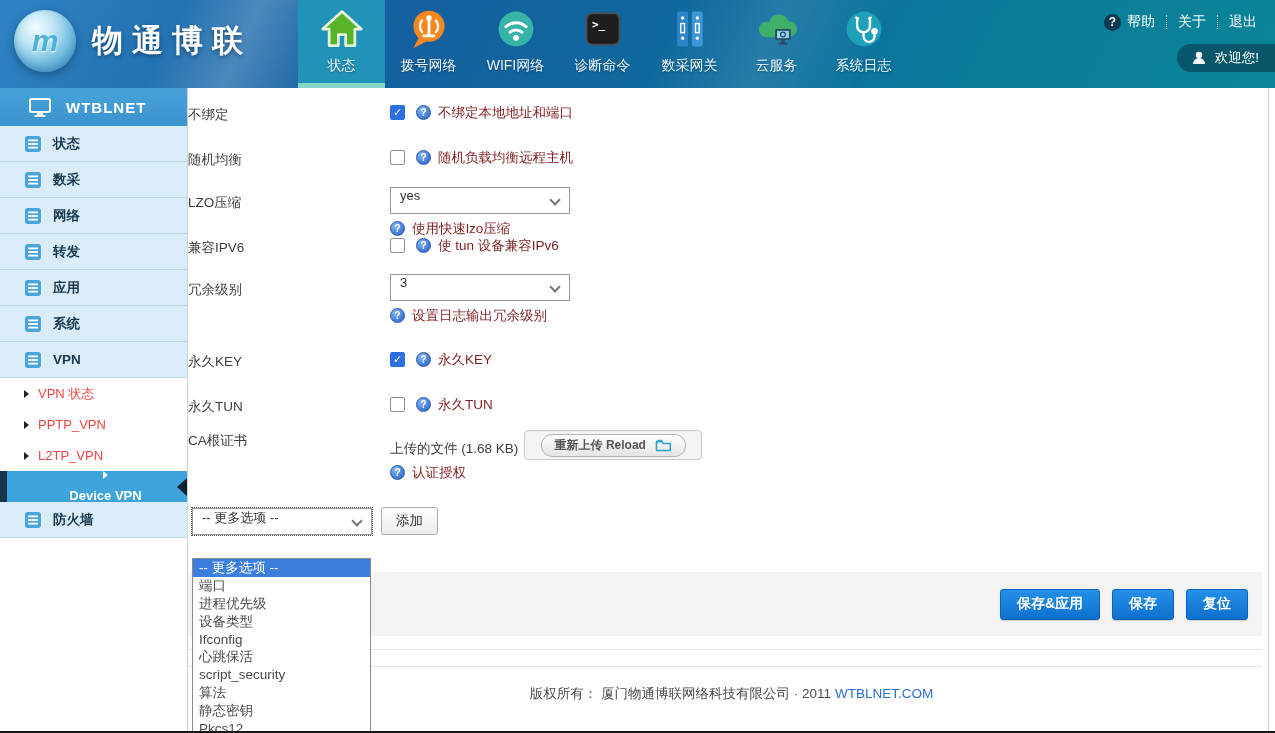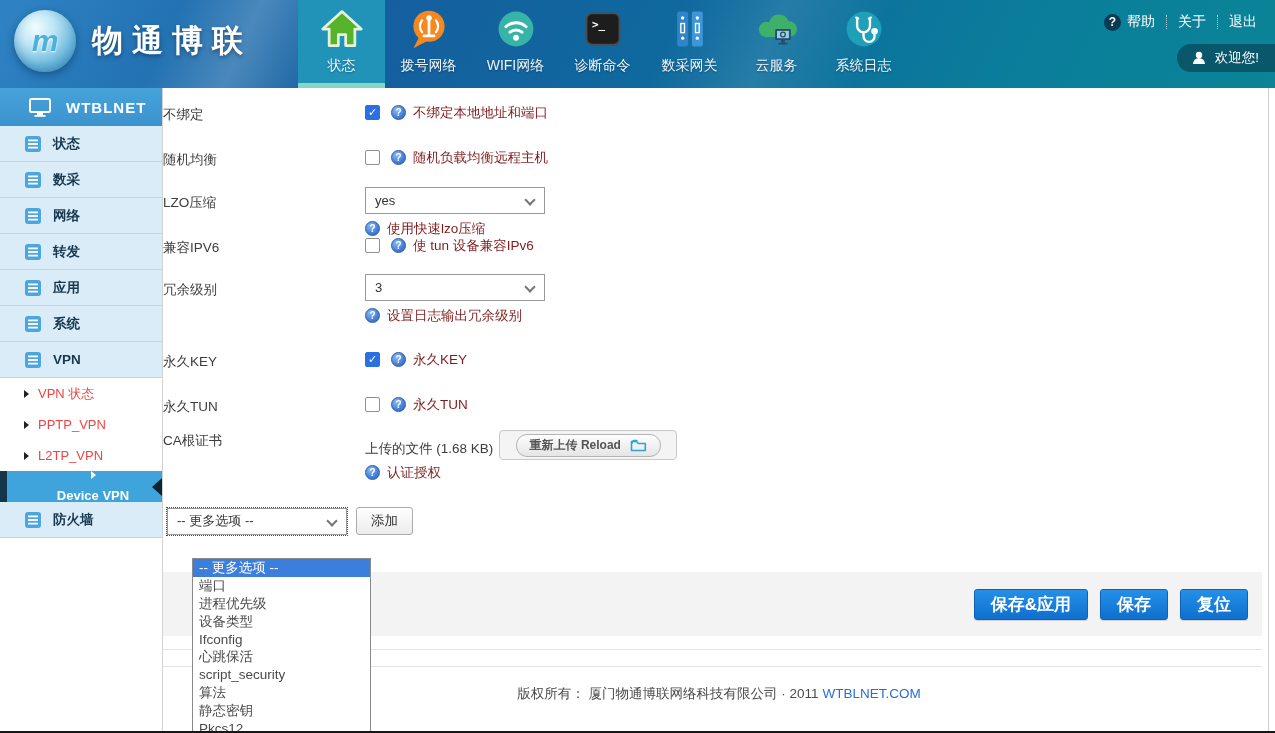--- a/index.html
+++ b/index.html
@@ -28,21 +28,21 @@
   .top-links { position:absolute; top:13px; right:18px; display:flex; align-items:center; font-size:14px; color:#fff; }
   .qmark { width:17px; height:17px; border-radius:50%; background:#0a3a52; color:#fff; font-weight:bold; font-size:12px;
     display:inline-flex; align-items:center; justify-content:center; margin-right:6px; }
   .top-link { color:#fff; text-decoration:none; cursor:pointer; }
   .vdot { border-left:1px dotted rgba(255,255,255,.65); height:14px; margin:0 11px; }
   .welcome { position:absolute; top:44px; right:0; height:28px; background:rgba(8,44,62,.5);
     border-radius:15px 0 0 15px; display:flex; align-items:center; gap:8px; padding:0 16px 0 14px; color:#fff; font-size:13.5px; }
 
   
   .page { display:flex; height:645px; }
-  .sidebar { width:163px; border-right:1px solid #d2d2d2; background:#fff; flex-shrink:0; }
+  .sidebar { width:188px; border-right:1px solid #d2d2d2; background:#fff; flex-shrink:0; }
   .side-head { height:38px; background:linear-gradient(#47a2da,#3b93cd); display:flex; align-items:center; color:#fff;
     font-weight:bold; font-size:15px; letter-spacing:1px; padding-left:28px; gap:14px; }
   .side-item { height:36px; background:#d9ecf8; border-bottom:1px solid #bcd7e9; display:flex; align-items:center;
     gap:11px; padding-left:24px; font-size:13.5px; font-weight:bold; color:#17384f; cursor:pointer; }
   .sub-item { height:31px; background:#fff; display:flex; align-items:center; padding-left:24px; gap:9px;
     font-size:13px; color:#ef4444; cursor:pointer; position:relative; }
   .tri { width:0; height:0; border-left:5px solid #222; border-top:4px solid transparent; border-bottom:4px solid transparent; }
   .sub-item.active { background:#3fa3dc; color:#fff; font-weight:bold; border-left:7px solid #14354a; padding-left:17px;flex-direction:column; }
   .sub-item.active .tri { border-left-color:#fff; }
   .sub-item.active::after { content:""; position:absolute; right:0; top:50%; margin-top:-9px;
@@ -58,21 +58,21 @@
   .cb { width:15px; height:15px; border:1px solid #8f8f8f; border-radius:2px; background:#fff; display:inline-flex;
     align-items:center; justify-content:center; margin-right:11px; margin-top:1px; cursor:pointer; flex-shrink:0; }
   .cb.checked { background:#2a70e0; border-color:#2a70e0; }
   .cb.checked::after { content:"\2713"; color:#fff; font-size:11px; font-weight:bold; }
   .help-ic { width:15px; height:15px; border-radius:50%; flex-shrink:0;
     background:radial-gradient(circle at 35% 30%, #8cbbf2 0%, #4a84da 55%, #2d5fc0 100%); border:1px solid #2b57a8;
     color:#fff; font-size:10px; font-weight:bold; display:inline-flex; align-items:center; justify-content:center;
     margin-right:7px; margin-top:1px; cursor:pointer; }
   .help-ic::after { content:"?"; }
   .help-txt { font-size:13.5px; color:#7f1d1d; line-height:17px; }
-  .sel { width:180px; height:27px; border:1px solid #999; background:#fff; display:flex; align-items:center;
+  .sel { width:180px; height:27px; border:1px solid #999; background:#fff; display:flex; 
     padding:0 24px 0 9px; font-size:13px; color:#333; position:relative; cursor:pointer; }
   .sel::after { content:""; position:absolute; right:10px; top:8px; width:6px; height:6px;
     border:solid #777; border-width:0 2px 2px 0; transform:rotate(45deg); }
   .sel.focused { outline:1px dotted #4a4a4a; }
   .stack { display:flex; flex-direction:column; }
   .under-help { display:flex; margin-top:6px; align-items:flex-start; }
 
   .file-line { display:flex; align-items:center; }
   .file-txt { font-size:13.5px; color:#3d3d3d; margin-top:8px; }
   .reload-box { width:178px; height:30px; border:1px solid #c9c9c9; background:#f4f4f4; border-radius:4px;
@@ -85,21 +85,21 @@
     background:linear-gradient(#ffffff,#ececec); font-size:13.5px; color:#333; cursor:pointer;
     font-family:"Liberation Sans","DejaVu Sans",sans-serif; }
 
   .dropdown { position:absolute; left:192px; top:558px; width:179px; background:#fff; border:1px solid #8a8a8a;
     z-index:30; font-size:13.5px; color:#4a4a4a; }
   .opt { height:17.9px; line-height:17.9px; padding-left:6px; white-space:nowrap; overflow:hidden; cursor:pointer; }
   .opt.selected { background:#3c7edb; color:#fff; }
 
   .band { height:64px; background:#f3f3f3; margin-top:37px; margin-right:13px;
     display:flex; align-items:center; justify-content:flex-end; gap:12px; padding-right:14px; }
-  .btn-blue { height:31px; padding:0 16px; border:1px solid #0d62b8; border-radius:3px; color:#fff; font-size:17px;
+  .btn-blue { height:31px; padding:0 16px; border:1px solid #0d62b8; border-radius:3px; color:#fff; font-size:14px;
     font-weight:bold; background:linear-gradient(#2490e8,#0f6fce); cursor:pointer;
     font-family:"Liberation Sans","DejaVu Sans",sans-serif; box-shadow:0 1px 1px rgba(0,0,0,.15); }
   .sep { height:1px; background:#e4e4e4; margin-right:13px; }
   .sep1 { margin-top:13px; } .sep2 { margin-top:16px; }
   .foot { margin-top:18px; text-align:center; font-size:13.5px; color:#4a4a4a; }
   .foot a { color:#2a6fd0; text-decoration:none; cursor:pointer; }
   .bottom-edge { position:absolute; left:0; right:0; bottom:0; height:2px; background:#161616; z-index:40; }
 </style>
 </head>
 <body>

